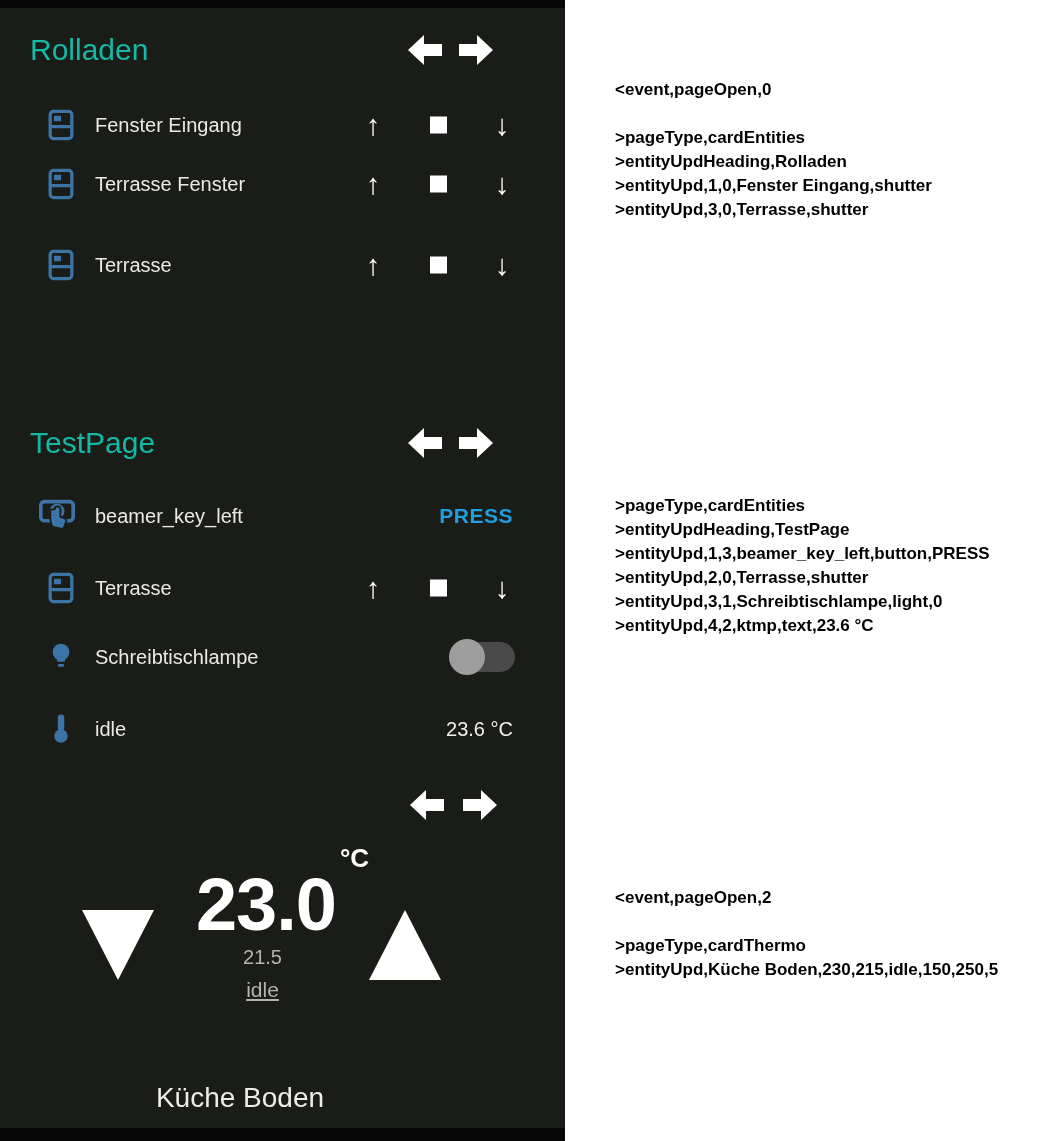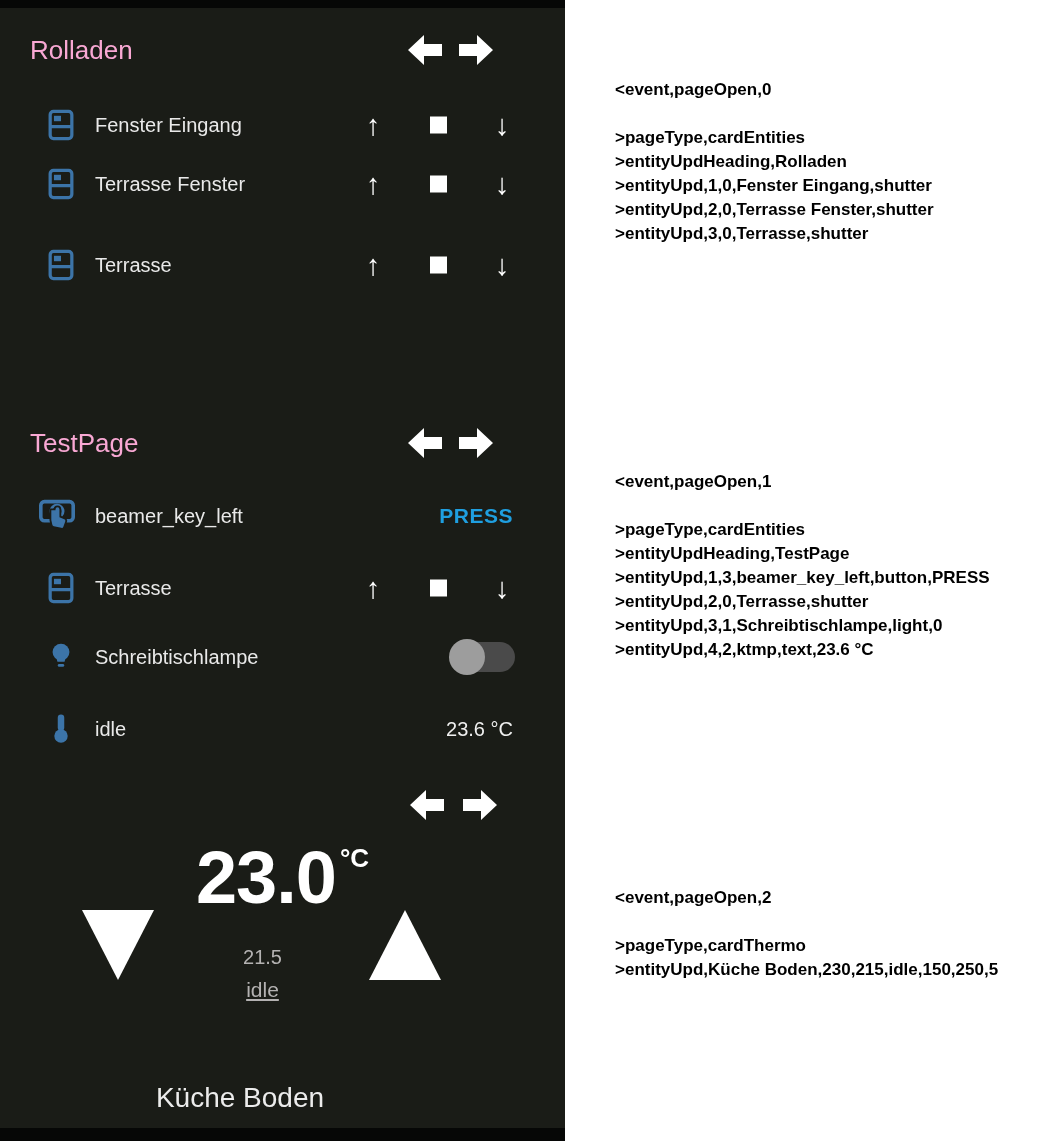--- a/index.html
+++ b/index.html
@@ -6,41 +6,41 @@
   body{
     width:1045px;height:1141px;position:relative;background:#ffffff;
     font-family:"Liberation Sans", sans-serif;overflow:hidden;
   }
   
   .panel{position:absolute;left:0;top:0;width:565px;height:1141px;background:var(--panel-bg,#1a1c17);}
   .edge{position:absolute;left:0;width:565px;background:#060706;}
   .edge.top{top:0;height:8px;}
   .edge.bottom{top:1128px;height:13px;}
 
-  .heading{position:absolute;left:30px;font-size:26px;line-height:38px;color:#f9a8d4;}
+  .heading{position:absolute;left:30px;font-size:30px;line-height:38px;color:#14b8a6;}
   .nav{position:absolute;width:34px;height:30px;}
   .nav svg{display:block;}
 
   .row{position:absolute;left:0;width:550px;height:44px;}
   .e-icon{position:absolute;left:44px;top:50%;transform:translateY(-50%);width:34px;display:flex;justify-content:center;}
   .e-label{position:absolute;left:95px;top:50%;transform:translateY(-50%);font-size:20px;color:#e9e9e9;white-space:nowrap;}
   .ctl{position:absolute;top:50%;transform:translateY(-50%);width:44px;text-align:center;color:#ffffff;cursor:default;}
   .ctl.up{left:351px;font-size:29px;font-weight:400;}
   .ctl.down{left:480px;font-size:29px;font-weight:400;}
   .ctl.stop{left:416px;display:flex;justify-content:center;}
   .stop-square{width:17px;height:17px;background:#ffffff;}
   .e-value{position:absolute;right:37px;top:50%;transform:translateY(-50%);font-size:20px;color:#efefef;white-space:nowrap;}
   .e-value.press{color:var(--press-blue,#1f9fe0);font-weight:bold;font-size:21px;letter-spacing:.5px;}
 
   .toggle{position:absolute;right:35px;top:50%;transform:translateY(-50%);width:64px;height:30px;border-radius:15px;background:var(--toggle-track,#4a4a4a);}
   .toggle .knob{position:absolute;left:-2px;top:-3px;width:36px;height:36px;border-radius:50%;background:var(--toggle-knob,#9d9d9d);}
 
   
   .temp-wrap{position:absolute;top:843px;left:0;width:565px;display:flex;justify-content:center;align-items:flex-start;color:#fff;}
-  .temp-big{font-size:74px;font-weight:bold;line-height:70px;letter-spacing:-1px;}
+  .temp-big{font-size:74px;font-weight:bold;line-height:70px;letter-spacing:-1px;margin-top:27px;}
   .temp-unit{font-size:26px;font-weight:bold;margin-top:0px;margin-left:4px;}
   .tri{position:absolute;}
   .setline{position:absolute;left:0;width:525px;text-align:center;color:#b4b2b2;}
   .setpoint{top:946px;font-size:20px;}
   .status{top:978px;font-size:21px;text-decoration:underline;}
   .thermo-name{position:absolute;top:1082px;left:0;width:480px;text-align:center;font-size:28px;color:#ececec;}
 
   
   .log-block{position:absolute;left:615px;width:428px;color:#000;font-weight:bold;font-size:17px;}
   .log-line{min-height:24px;line-height:24px;white-space:pre;}
@@ -212,26 +212,24 @@
   <div class="edge top"></div>
   <div class="edge bottom"></div>
 </div>
 
 <div class="log-block" style="top:78px;">
   <div class="log-line">&lt;event,pageOpen,0</div>
   <div class="log-line"></div>
   <div class="log-line">&gt;pageType,cardEntities</div>
   <div class="log-line">&gt;entityUpdHeading,Rolladen</div>
   <div class="log-line">&gt;entityUpd,1,0,Fenster Eingang,shutter</div>
-  <div class="log-line">&gt;entityUpd,2,0,Terrasse Fenster,shutter</div>
   <div class="log-line">&gt;entityUpd,3,0,Terrasse,shutter</div>
 </div>
 
 <div class="log-block" style="top:470px;">
-  <div class="log-line">&lt;event,pageOpen,1</div>
   <div class="log-line"></div>
   <div class="log-line">&gt;pageType,cardEntities</div>
   <div class="log-line">&gt;entityUpdHeading,TestPage</div>
   <div class="log-line">&gt;entityUpd,1,3,beamer_key_left,button,PRESS</div>
   <div class="log-line">&gt;entityUpd,2,0,Terrasse,shutter</div>
   <div class="log-line">&gt;entityUpd,3,1,Schreibtischlampe,light,0</div>
   <div class="log-line">&gt;entityUpd,4,2,ktmp,text,23.6 °C</div>
 </div>
 
 <div class="log-block" style="top:886px;">

